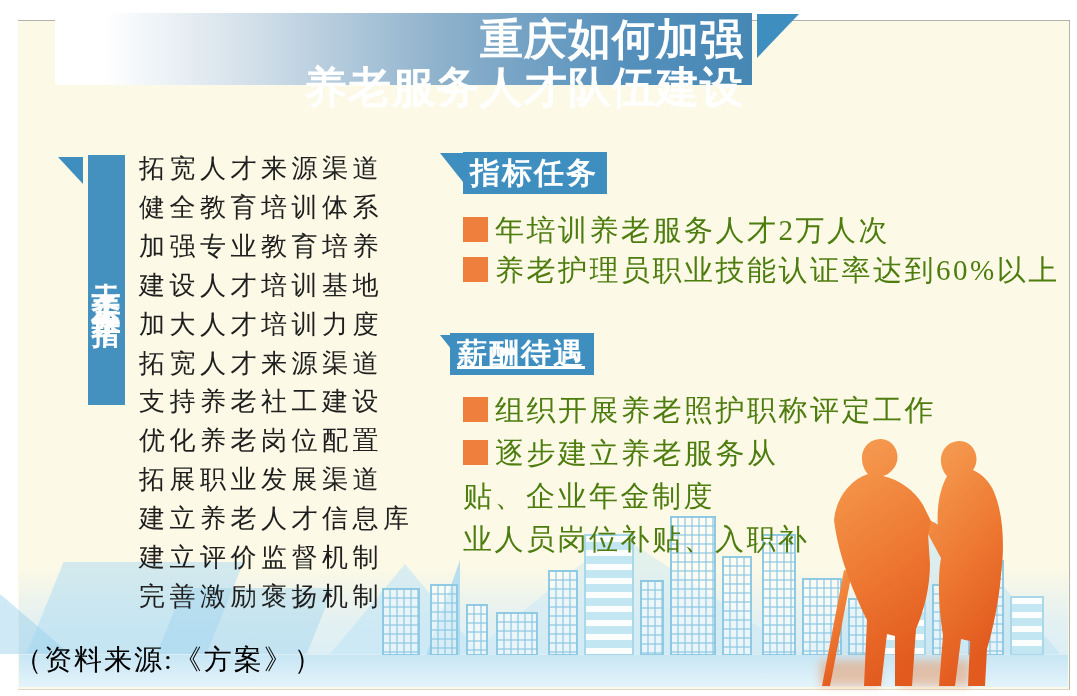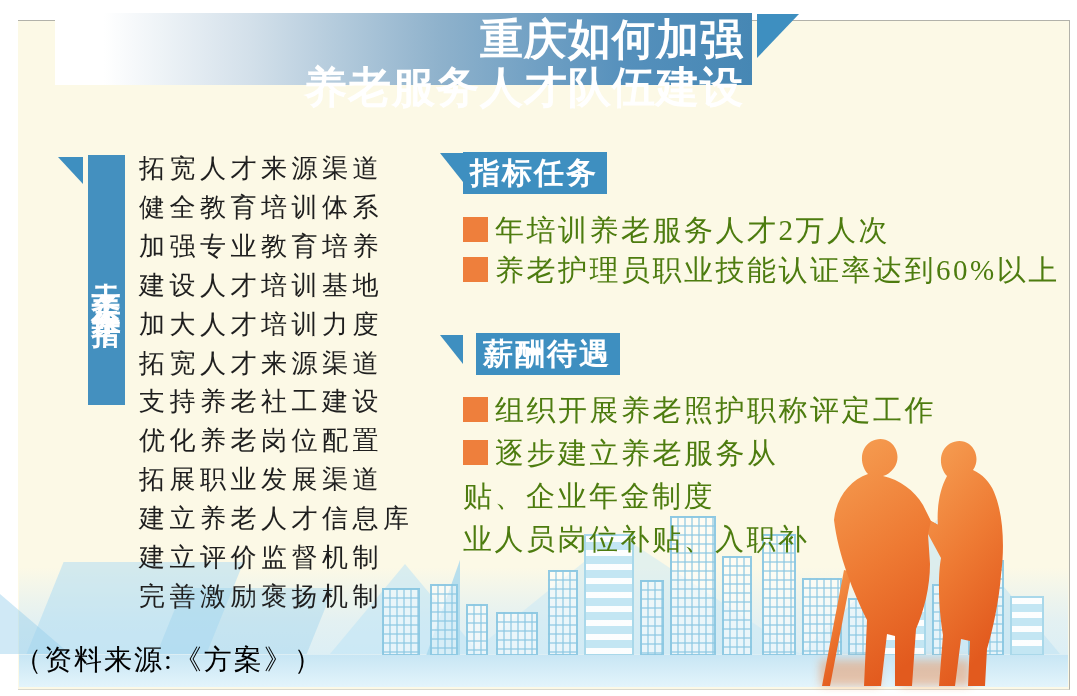--- a/index.html
+++ b/index.html
@@ -48,21 +48,21 @@
   }
   
   .tri-h1{left:440px;top:153px;width:23px;height:29px;}
   .tri-h2{left:440px;top:335px;width:23px;height:29px;}
   .sec-header{
     position:absolute;width:144px;height:42px;background:#3e8fc0;
     color:#fff;font-family:"Liberation Sans", sans-serif;font-weight:bold;
     font-size:30px;letter-spacing:2px;
     display:flex;align-items:center;padding-left:7px;box-sizing:border-box;
   }
-  .h1{left:463px;top:152px;} .h2{left:476px;top:333px;}
+  .h1{left:463px;top:152px;} .h2{left:450px;top:333px;text-decoration:underline;}
   .bullets{position:absolute;left:463px;z-index:3;color:#4d7c0f;
     font-size:29px;letter-spacing:2.5px;}
   .b-s1{top:210px;line-height:40px;}
   .b-s2a{top:389px;line-height:43px;}
   .b-s2b{top:432px;line-height:43px;}
   .sq{
     display:inline-block;width:25px;height:25px;background:#ee7f3c;
     margin-right:7px;transform:translateY(2px);
   }
   

